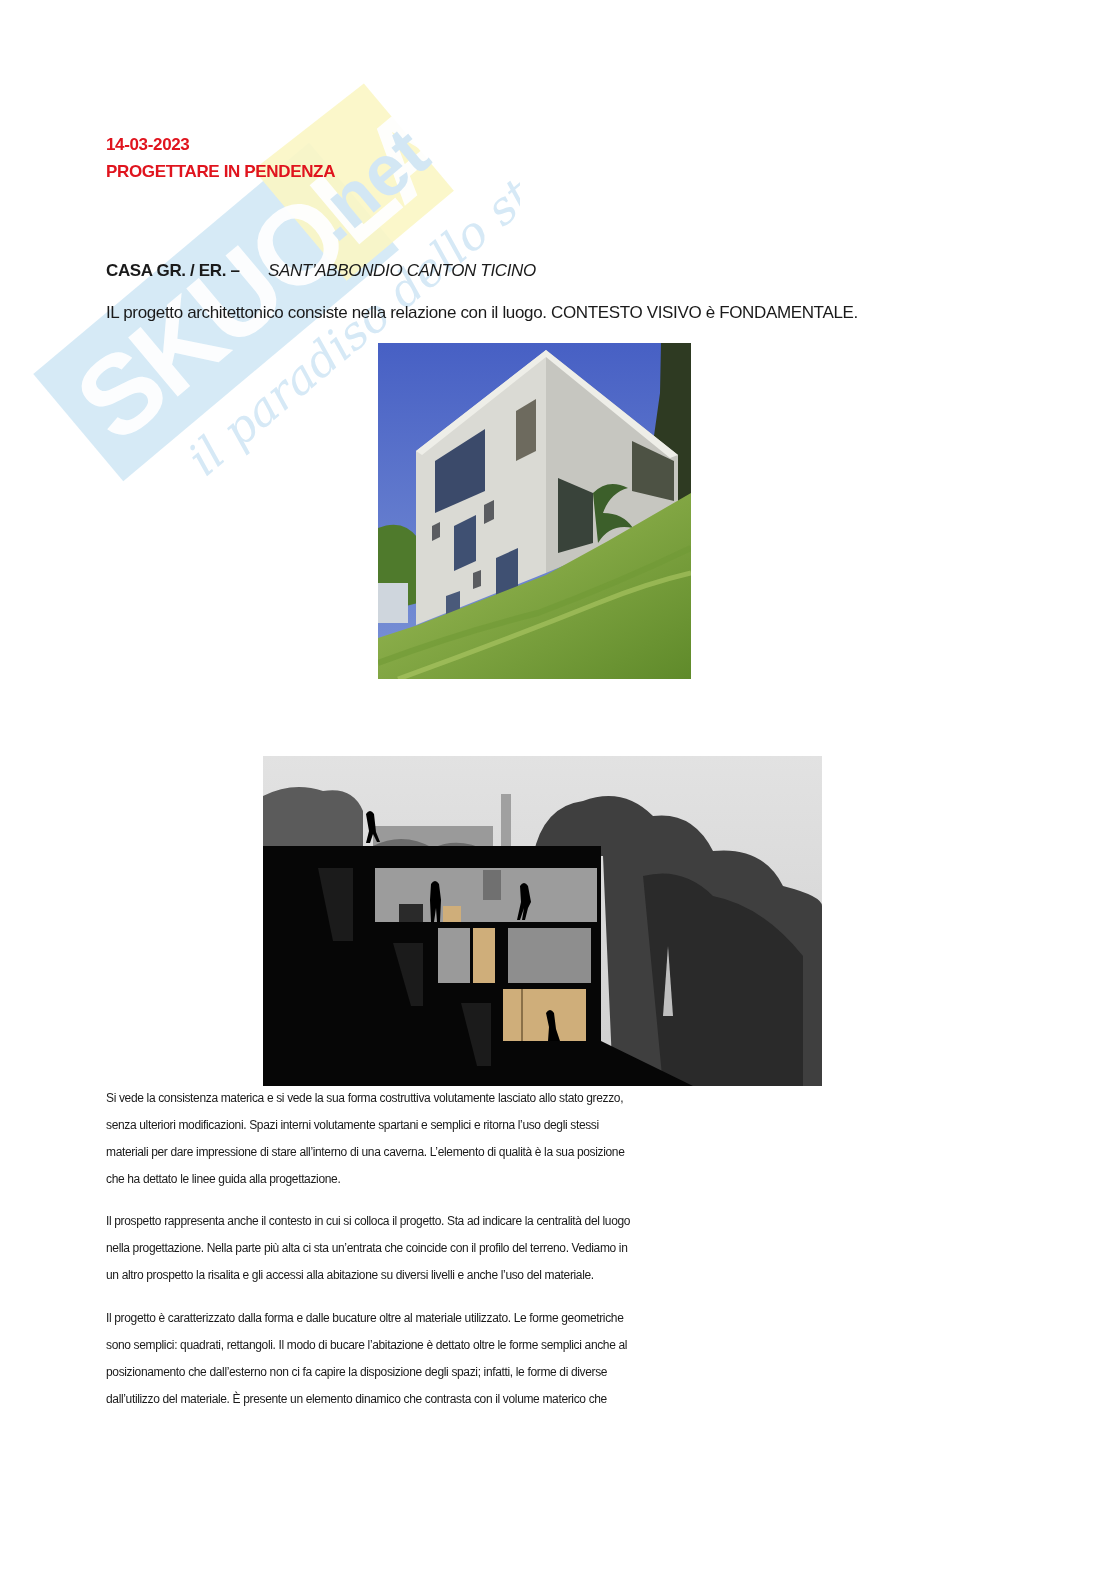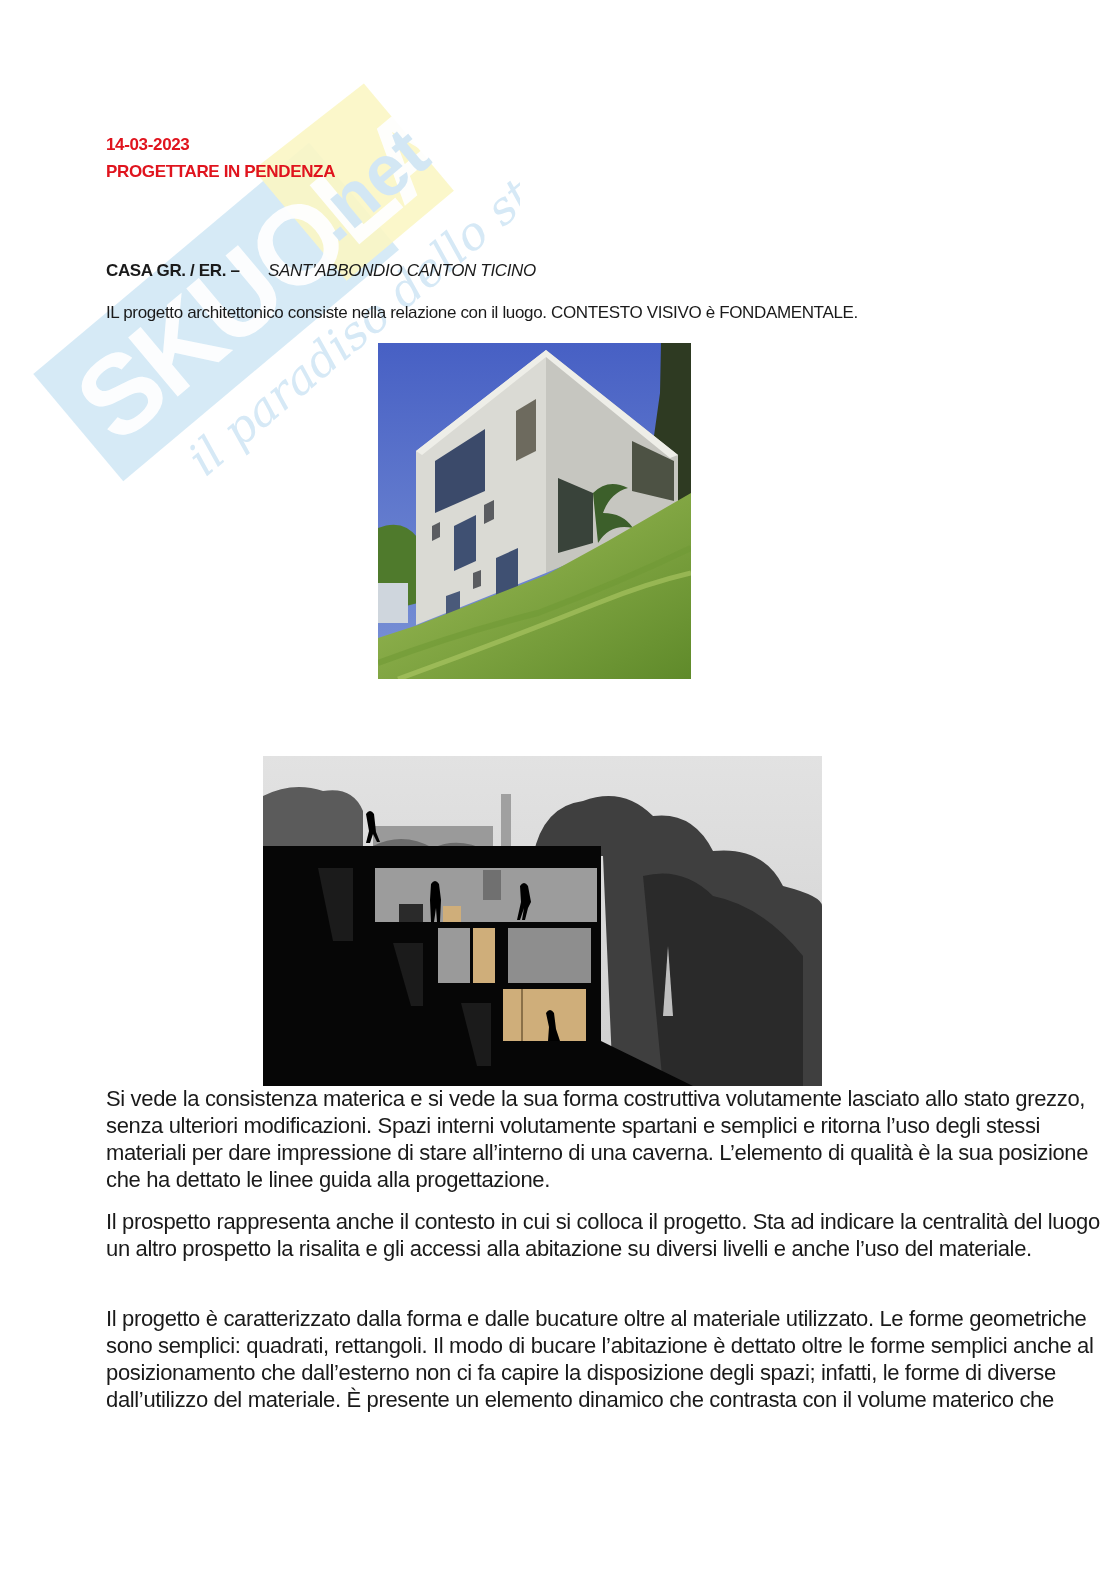--- a/index.html
+++ b/index.html
@@ -48,21 +48,21 @@
     color: #e0141e;
     font-weight: bold;
   }
   .bold { font-weight: bold; }
   .italic { font-style: italic; margin-left: 24px; }
 
   .para {
     position: absolute;
     left: 106px;
     width: 900px;
-    font-size: 22px;
+    font-size: 12px;
     letter-spacing: -0.35px;
     line-height: 27px;
   }
   .para .pl {
     display: block;
     white-space: nowrap;
   }
 
   
   .fig-photo {
@@ -213,20 +213,21 @@
 
   <div class="para" style="top:1085px;">
     <span class="pl">Si vede la consistenza materica e si vede la sua forma costruttiva volutamente lasciato allo stato grezzo,</span>
     <span class="pl">senza ulteriori modificazioni. Spazi interni volutamente spartani e semplici e ritorna l’uso degli stessi</span>
     <span class="pl">materiali per dare impressione di stare all’interno di una caverna. L’elemento di qualità è la sua posizione</span>
     <span class="pl">che ha dettato le linee guida alla progettazione.</span>
   </div>
 
   <div class="para" style="top:1208px;">
     <span class="pl">Il prospetto rappresenta anche il contesto in cui si colloca il progetto. Sta ad indicare la centralità del luogo</span>
+    <span class="pl">nella progettazione. Nella parte più alta ci sta un’entrata che coincide con il profilo del terreno. Vediamo in</span>
     <span class="pl">un altro prospetto la risalita e gli accessi alla abitazione su diversi livelli e anche l’uso del materiale.</span>
   </div>
 
   <div class="para" style="top:1305px;">
     <span class="pl">Il progetto è caratterizzato dalla forma e dalle bucature oltre al materiale utilizzato. Le forme geometriche</span>
     <span class="pl">sono semplici: quadrati, rettangoli. Il modo di bucare l’abitazione è dettato oltre le forme semplici anche al</span>
     <span class="pl">posizionamento che dall’esterno non ci fa capire la disposizione degli spazi; infatti, le forme di diverse</span>
     <span class="pl">dall’utilizzo del materiale. È presente un elemento dinamico che contrasta con il volume materico che</span>
   </div>
 

